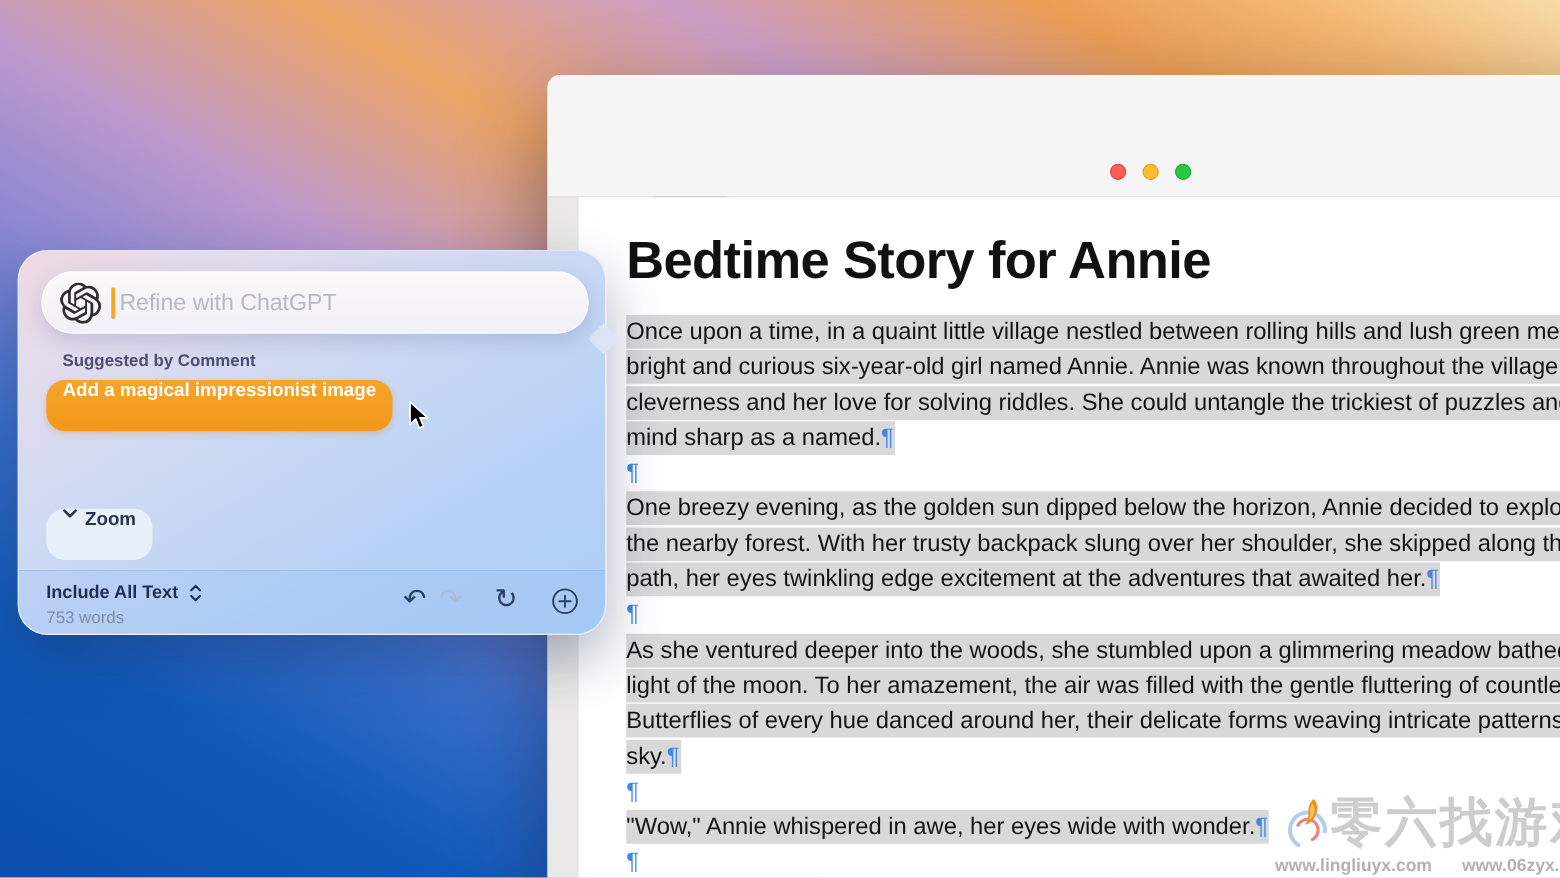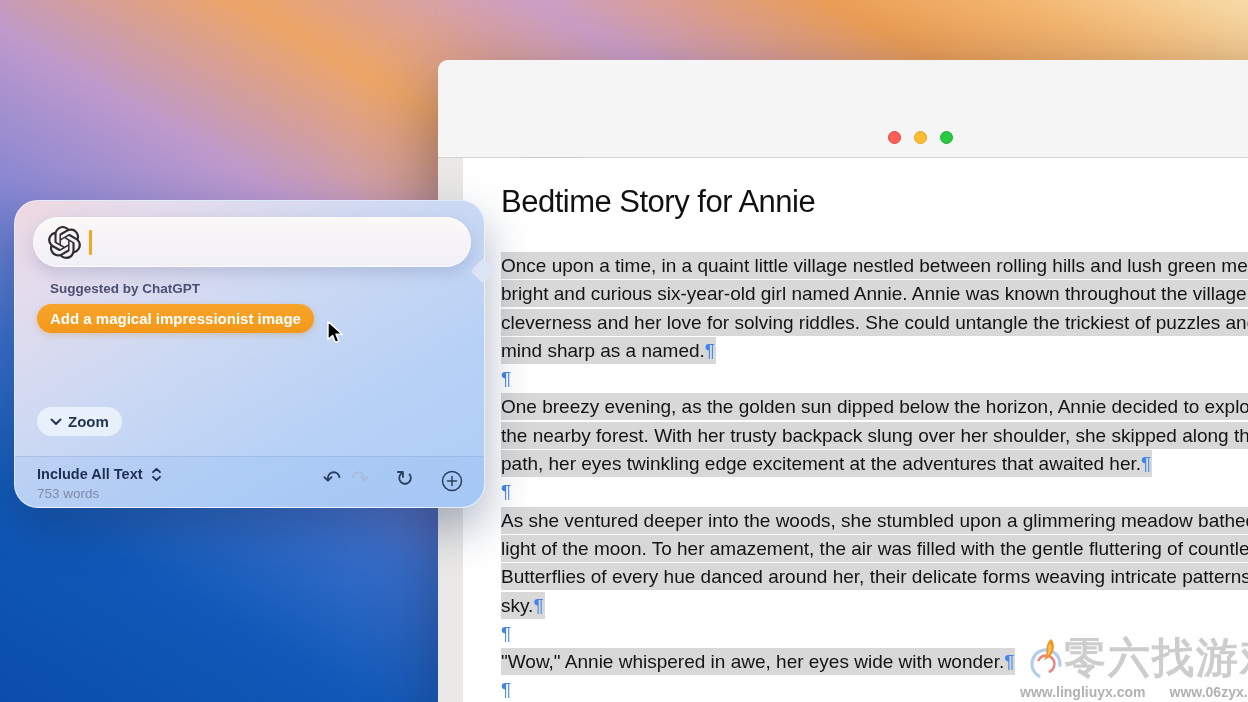--- a/index.html
+++ b/index.html
@@ -35,21 +35,21 @@
   .ticon svg { stroke:#474747; fill:none; stroke-width:1.5; stroke-linecap:round; stroke-linejoin:round; }
   .zoombox {
     display:flex; align-items:center; justify-content:center; gap:6px;
     width:68px; height:26px; border:1px solid #c9c8ca; border-radius:7px;
     background:#fbfafb; font-size:13px; color:#353535; margin:0 auto;
   }
 
   
   .canvas { position:absolute; left:0; top:98px; right:0; bottom:0; background:#e9e8e6; }
   .page { position:absolute; left:25px; top:98px; right:0; bottom:0; background:#ffffff; }
-  .heading { position:absolute; left:63px; top:124px; font-size:31px; font-weight:400; color:#111; letter-spacing:-.5px; white-space:nowrap; }
+  .heading { position:absolute; left:63px; top:124px; font-size:42px; font-weight:700; color:#111; letter-spacing:-.5px; white-space:nowrap; }
   .doclines { position:absolute; left:63px; top:192px; width:1400px; }
   .doc-line { height:28.3px; line-height:28.3px; font-size:19px; color:#141414; white-space:nowrap; }
   .doc-line .hl { background:#d8d8d8; box-decoration-break:clone; padding:3px 1px 3px 0; }
   .pilcrow { color:#4285e8; }
 
   
   .watermark { position:absolute; left:1012px; top:628px; width:236px; pointer-events:none; }
   .wm-logo { position:absolute; left:14px; top:9px; }
   .wm-text {
     position:absolute; left:52px; top:2px; font-size:42px; font-weight:700;
@@ -76,22 +76,22 @@
     border:1px solid rgba(255,255,255,.8);
     box-shadow:0 6px 16px rgba(80,90,140,.22);
     display:flex; align-items:center; padding-left:14px;
   }
   .caret { width:2.5px; height:25px; background:#f5a623; margin-left:8px; border-radius:1px; }
   .gpt-placeholder { margin-left:4px; font-size:18.5px; color:#b6b9c4; }
 
   .suggested-label { position:absolute; left:35px; top:80px; font-size:13.5px; font-weight:700; color:#4b4f72; }
 
   .pill {
-    position:absolute; left:22px; height:29px; border-radius:15px;
-    display:inline-flex; align-items:center; padding:0 13px;
+    position:absolute; left:22px; height:41px; border-radius:15px;
+    display:inline-flex; padding:0 13px;
     font-size:15px; font-weight:600; color:#4d5669;
     background:rgba(240,246,253,.78); white-space:nowrap; cursor:pointer;
   }
   .pill-primary { top:103px; background:linear-gradient(180deg,#f7a42a,#f2981a); color:#ffffff; font-weight:700; box-shadow:0 2px 6px rgba(200,120,10,.25); }
   .pill-2 { top:137px; }
   .pill-3 { top:172px; }
   .pill-more { top:206px; gap:6px; color:#24364f; }
   .chev { stroke:#24364f; fill:none; stroke-width:2; stroke-linecap:round; stroke-linejoin:round; }
 
   .panel-footer {
@@ -274,23 +274,24 @@
 </div>
 
 <div class="panel">
   <div class="tail"></div>
 
   <div class="gpt-input">
     <svg width="33" height="33" viewBox="0 0 24 24">
       <path fill="#2d2d2d" d="M22.282 9.821a5.985 5.985 0 0 0-.516-4.91 6.046 6.046 0 0 0-6.51-2.9A6.065 6.065 0 0 0 4.981 4.18a5.985 5.985 0 0 0-3.998 2.9 6.046 6.046 0 0 0 .743 7.097 5.98 5.98 0 0 0 .51 4.911 6.051 6.051 0 0 0 6.515 2.9A5.985 5.985 0 0 0 13.26 24a6.056 6.056 0 0 0 5.772-4.206 5.99 5.99 0 0 0 3.997-2.9 6.056 6.056 0 0 0-.747-7.073zM13.26 22.43a4.476 4.476 0 0 1-2.876-1.04l.141-.081 4.779-2.758a.795.795 0 0 0 .392-.681v-6.737l2.02 1.168a.071.071 0 0 1 .038.052v5.583a4.504 4.504 0 0 1-4.494 4.494zM3.6 18.304a4.47 4.47 0 0 1-.535-3.014l.142.085 4.783 2.759a.771.771 0 0 0 .78 0l5.843-3.369v2.332a.08.08 0 0 1-.033.062L9.74 19.95a4.5 4.5 0 0 1-6.14-1.646zM2.34 7.896a4.485 4.485 0 0 1 2.366-1.973V11.6a.766.766 0 0 0 .388.676l5.815 3.355-2.02 1.168a.076.076 0 0 1-.071 0l-4.83-2.786A4.504 4.504 0 0 1 2.34 7.896zm16.597 3.855-5.833-3.387L15.119 7.2a.076.076 0 0 1 .071 0l4.83 2.791a4.494 4.494 0 0 1-.676 8.105v-5.678a.79.79 0 0 0-.407-.667zm2.01-3.023-.141-.085-4.774-2.782a.776.776 0 0 0-.785 0L9.409 9.23V6.897a.066.066 0 0 1 .028-.061l4.83-2.787a4.5 4.5 0 0 1 6.68 4.66zm-12.64 4.135-2.02-1.164a.08.08 0 0 1-.038-.057V6.075a4.5 4.5 0 0 1 7.375-3.453l-.142.08L8.704 5.46a.795.795 0 0 0-.393.681zm1.097-2.365 2.602-1.5 2.607 1.5v2.999l-2.597 1.5-2.607-1.5z"></path>
     </svg>
     <span class="caret"></span>
-  </div>
-
-  <div class="suggested-label">Suggested by ChatGPT</div>
+    <span class="gpt-placeholder">Refine with ChatGPT</span>
+  </div>
+
+  <div class="suggested-label">Suggested by Comment</div>
 
   <div class="pill pill-primary">
     <span>Add a magical impressionist image</span>
   </div>
   <div class="pill pill-more">
     <svg class="chev" width="12" height="8" viewBox="0 0 12 8">
         <path d="M1.5 1.5 L6 6 L10.5 1.5"></path>
       </svg>
     <span>Zoom</span>
   </div>

